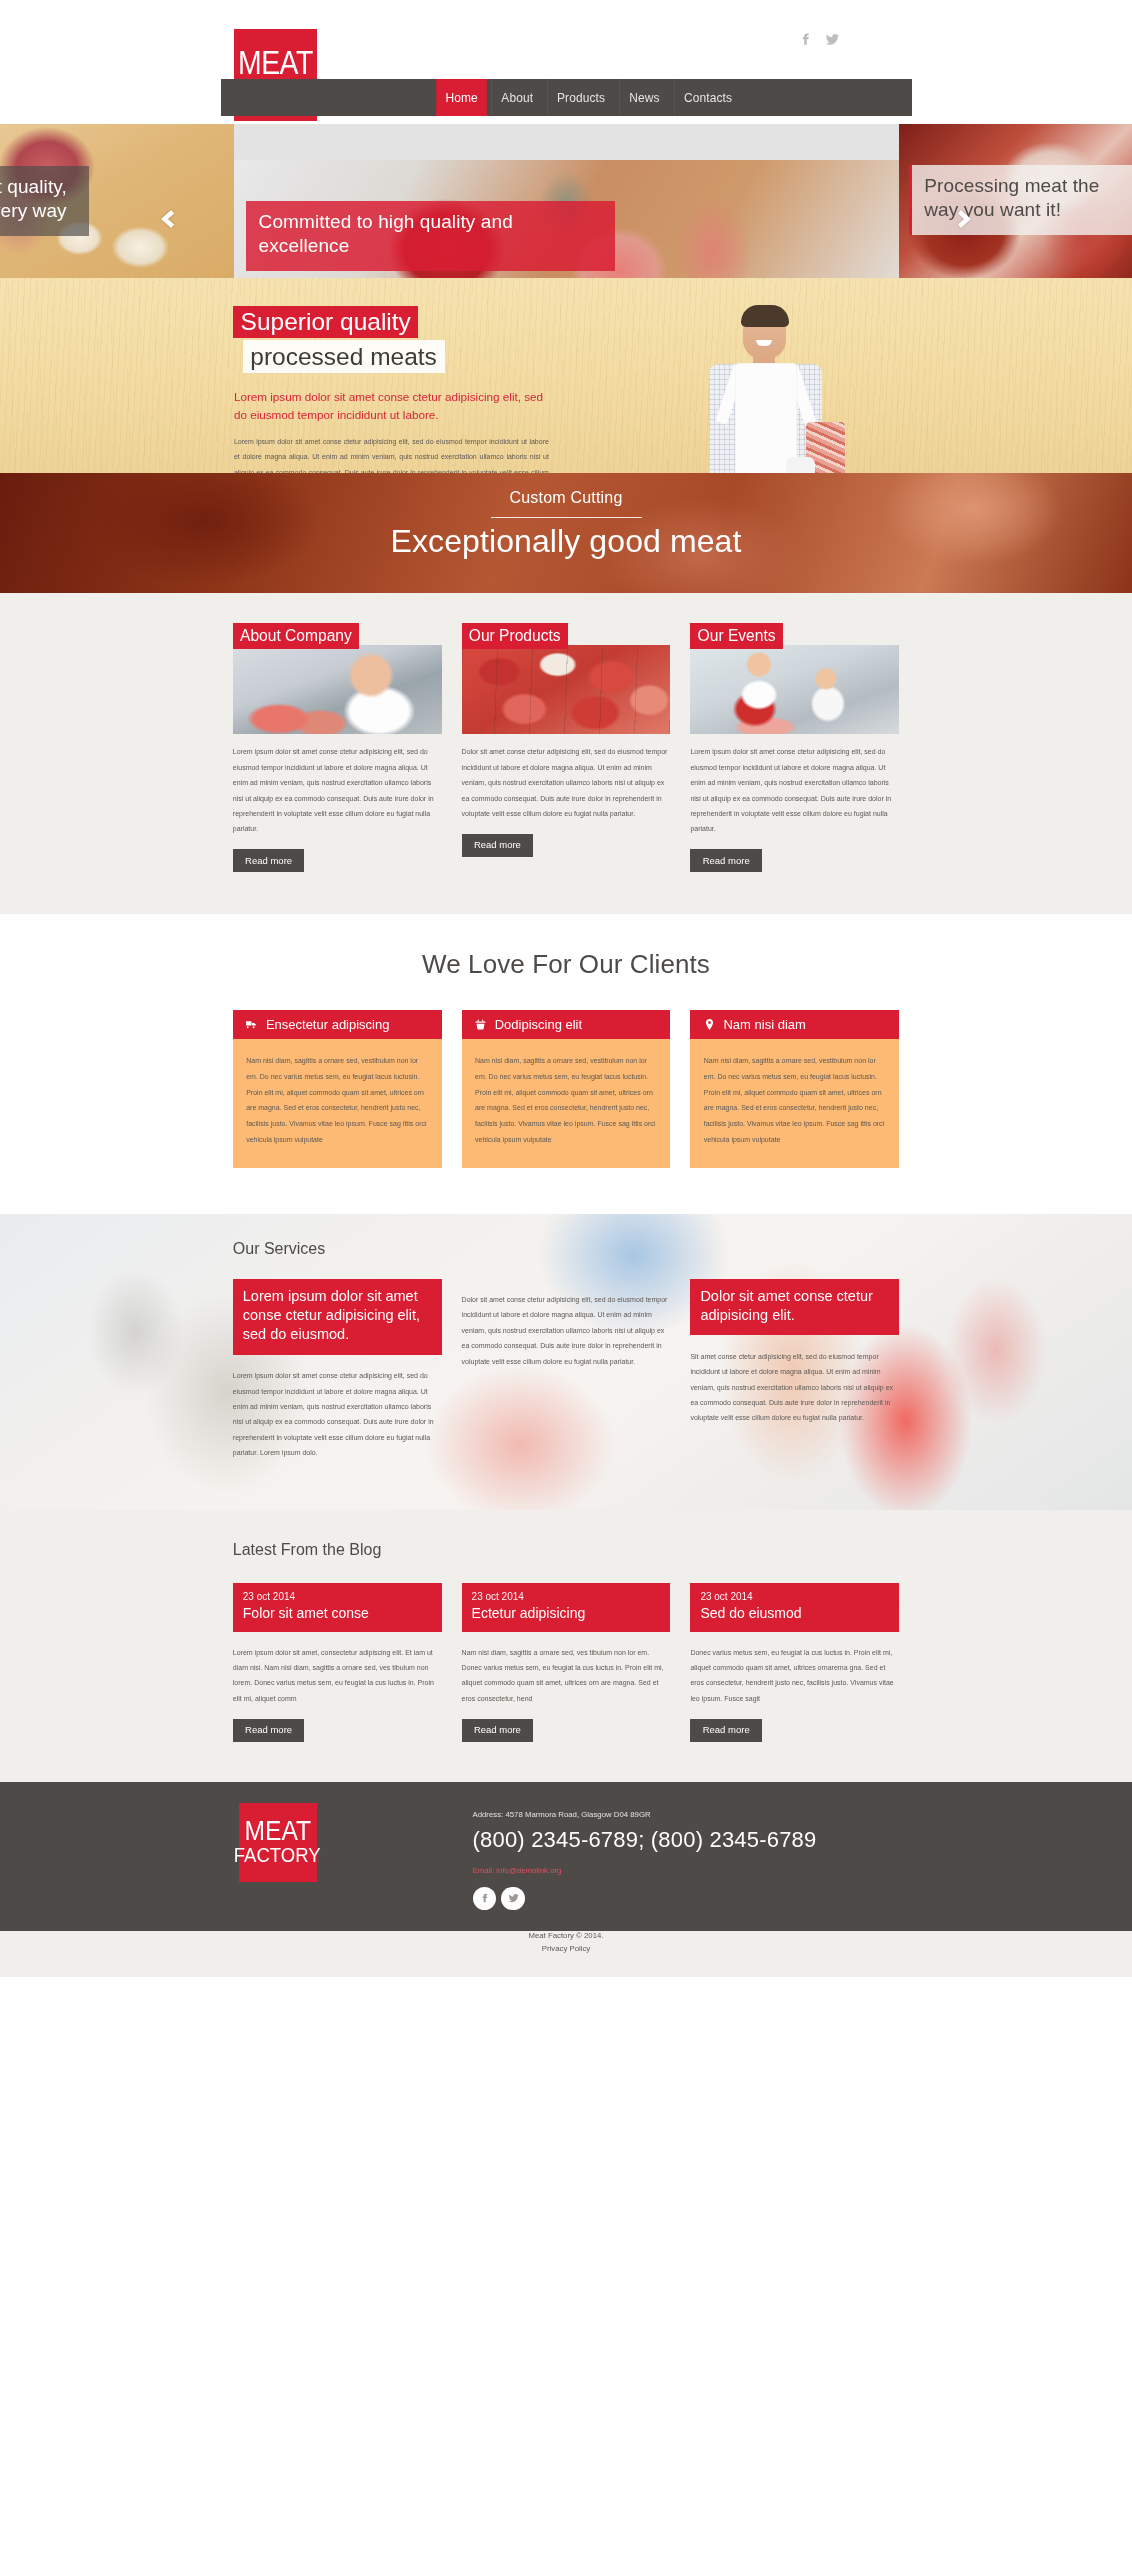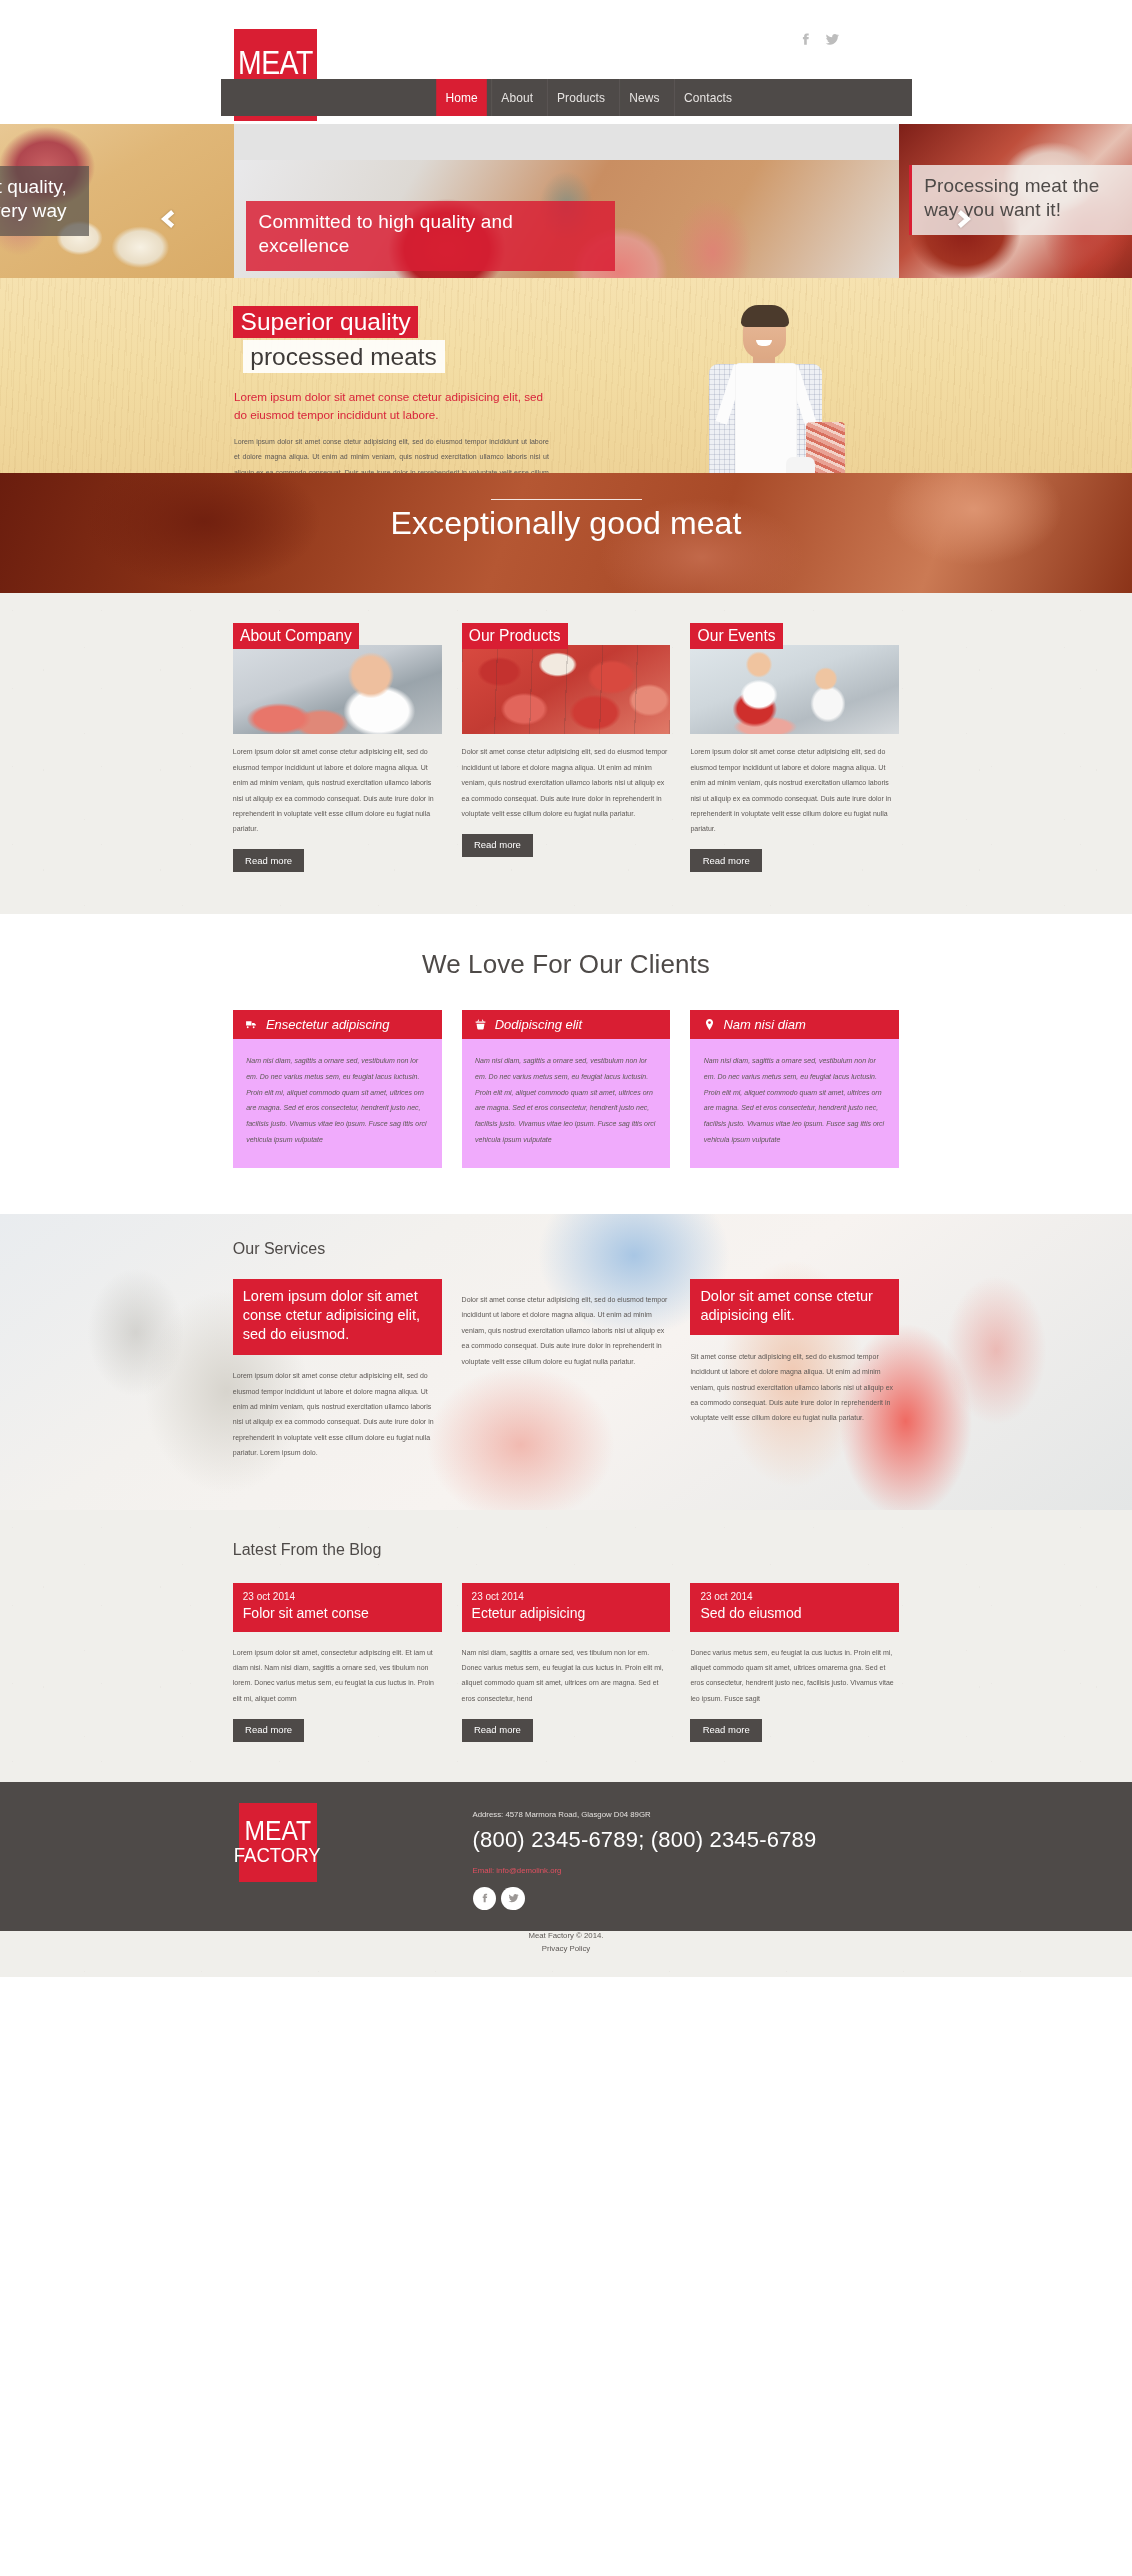--- a/index.html
+++ b/index.html
@@ -263,21 +263,21 @@
   }
 
   
   .clients { background: #fff; padding: 35px 0 46px; }
   .sec-title-center {
     text-align: center; color: #4e4a48;
     font-family: "Liberation Sans Narrow", "Liberation Sans", sans-serif;
     font-size: 26px; font-weight: 400; letter-spacing: 0.1px;
   }
   .client-grid { display: flex; gap: 20px; padding: 30px 12.3px 0; }
-  .client-card { width: 210px; background: #f0abfc; font-style: italic; }
+  .client-card { width: 210px; background: #fdba74; }
   .client-head {
     background: #d91e33; color: #fff; height: 28.4px;
     display: flex; align-items: center; gap: 7.8px; padding: 0 12.3px;
     font-family: "Liberation Sans Narrow", "Liberation Sans", sans-serif;
     font-size: 13px;
   }
   .client-head svg { width: 13px; height: 13px; fill: #fff; flex: 0 0 auto; }
   .client-body {
     padding: 14.5px 13.4px 20px; color: #5d5855;
     font-family: "Liberation Sans Narrow", "Liberation Sans", sans-serif;
@@ -481,20 +481,21 @@
         <div class="b-hair"></div>
         <div class="b-smile"></div>
         <div class="b-meat"></div>
         <div class="b-glove"></div>
       </div>
     </div>
   </section>
 
   <section class="cutting">
     <div class="cutting-inner">
+      <div class="cut-sub">Custom Cutting</div>
       <div class="cut-rule"></div>
       <div class="cut-title">Exceptionally good meat</div>
     </div>
   </section>
 
   <section class="features paper-bg">
     <div class="container">
       <div class="feat-grid">
 
         <div class="feat-col">

